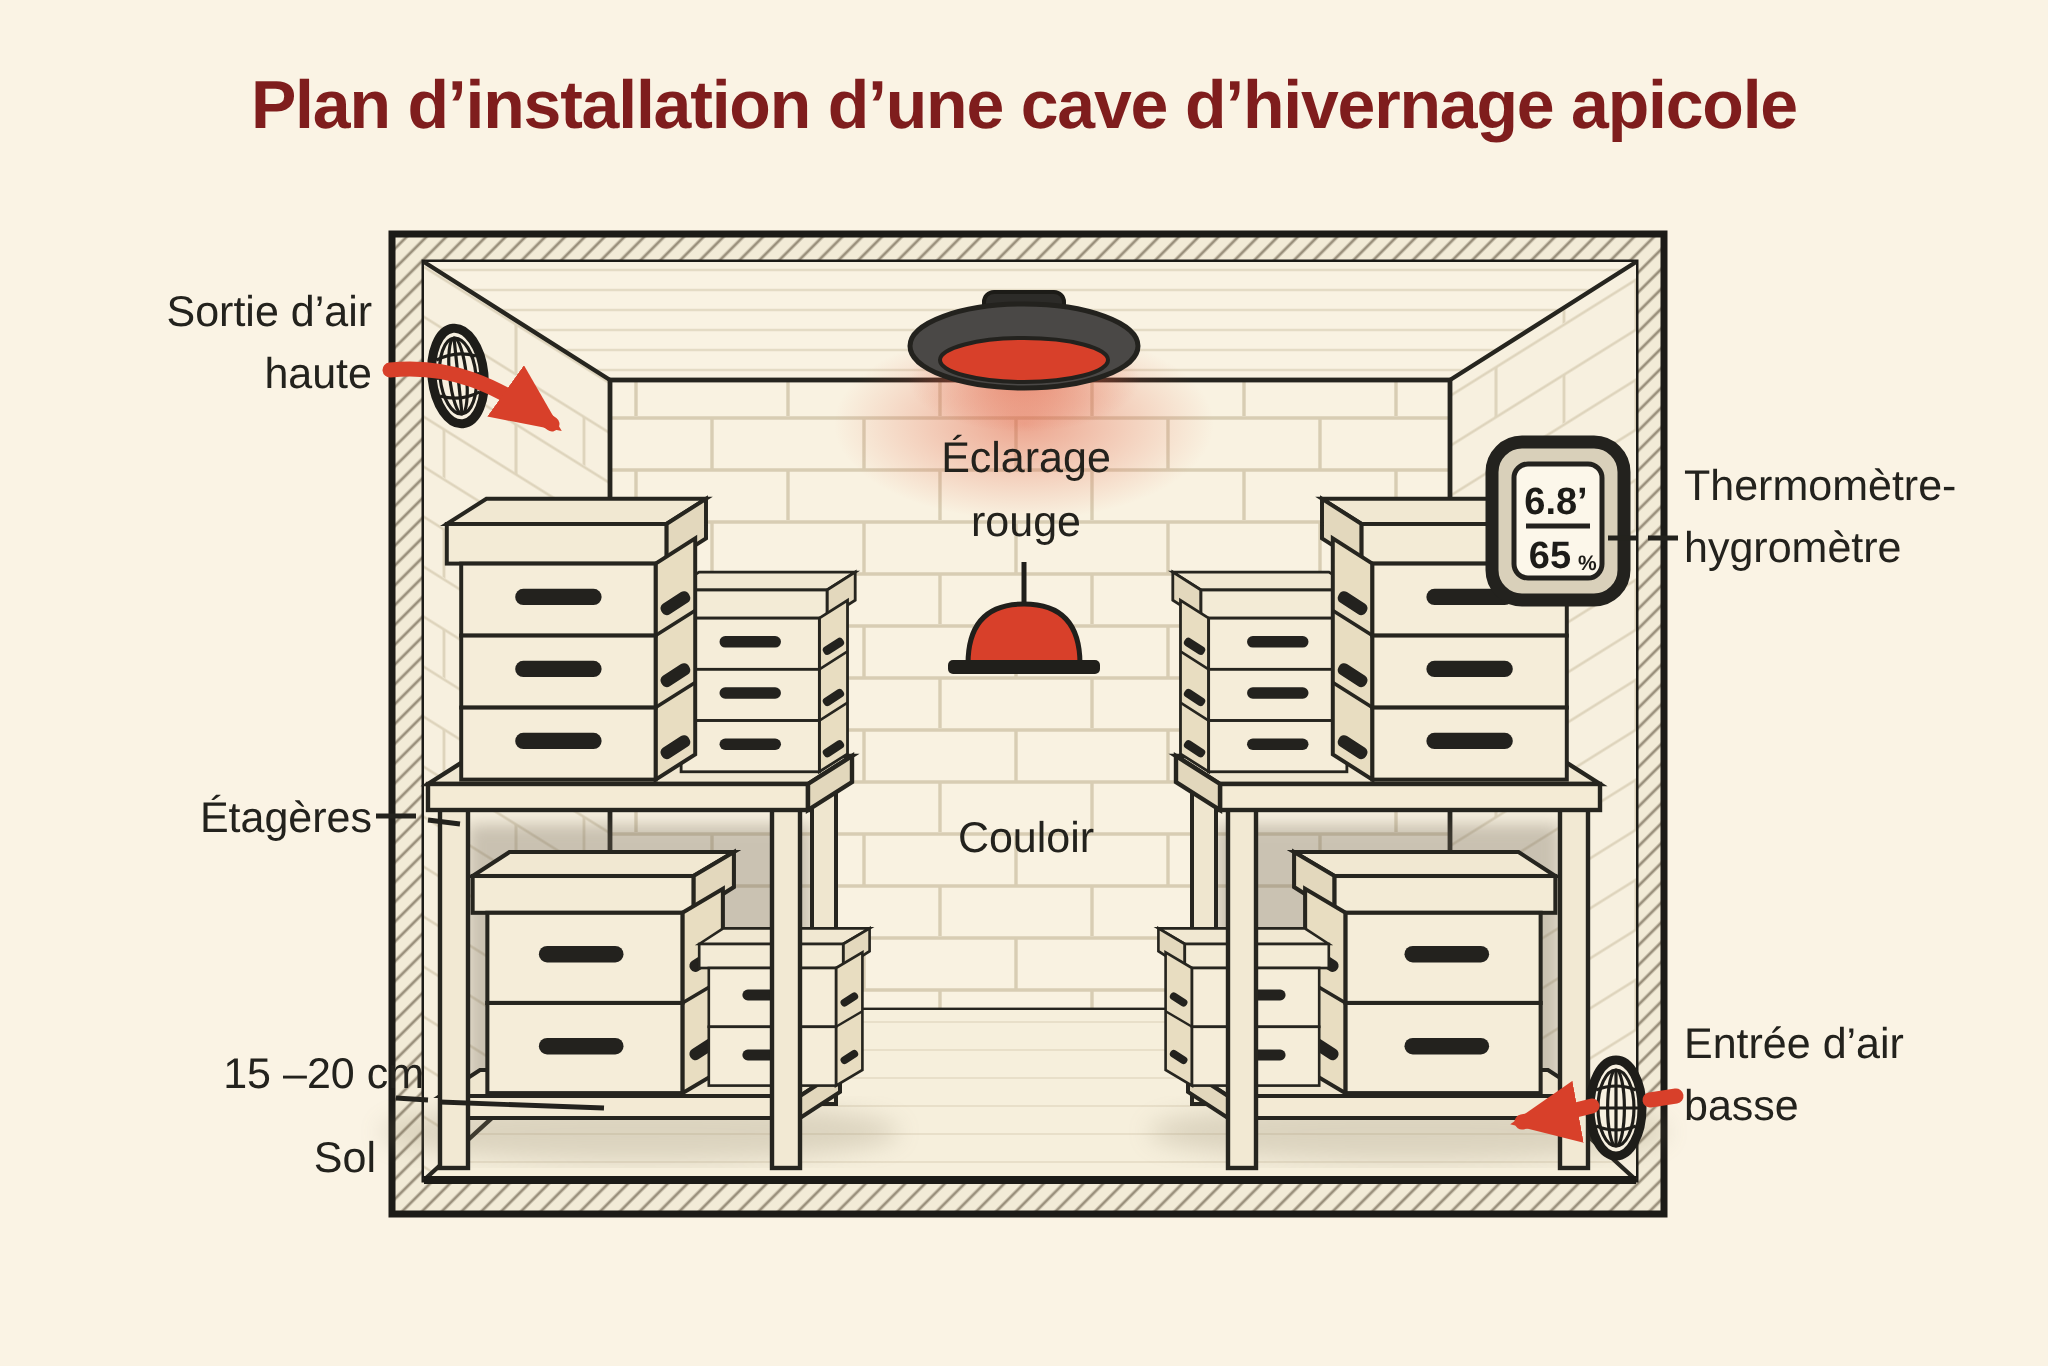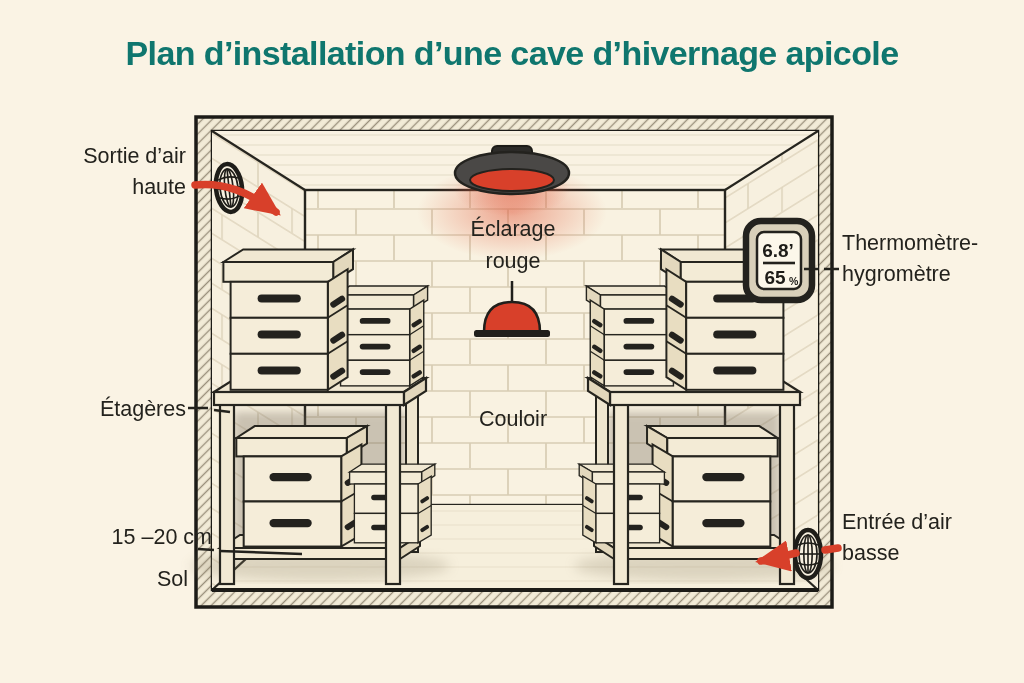--- a/index.html
+++ b/index.html
@@ -1,19 +1,19 @@
 <!DOCTYPE html>
 <html><head>
 <meta charset="utf-8">
 <style>
   html,body{margin:0;padding:0;background:#faf3e4;}
   .page{position:relative;width:1024px;height:683px;background:#faf3e4;
         font-family:"Liberation Sans",sans-serif;overflow:hidden;}
   .title{position:absolute;top:34px;left:0;width:100%;margin:0;text-align:center;
-         font-size:34px;font-weight:bold;color:#0f766e;letter-spacing:-0.6px;}
+         font-size:34px;font-weight:bold;color:#7f1d1d;letter-spacing:-0.6px;}
   svg.scene{position:absolute;left:0;top:0;}
   .lbl{font-size:21.5px;fill:#23221d;font-family:"Liberation Sans",sans-serif;}
   .lcd{font-size:19px;font-weight:bold;fill:#1d1c18;font-family:"Liberation Sans",sans-serif;}
   .lcd-small{font-size:10.5px;font-weight:bold;fill:#1d1c18;font-family:"Liberation Sans",sans-serif;}
 </style>
 </head>
 <body>
 
 <div class="page">
   <h1 class="title">Plan d’installation d’une cave d’hivernage apicole</h1>

